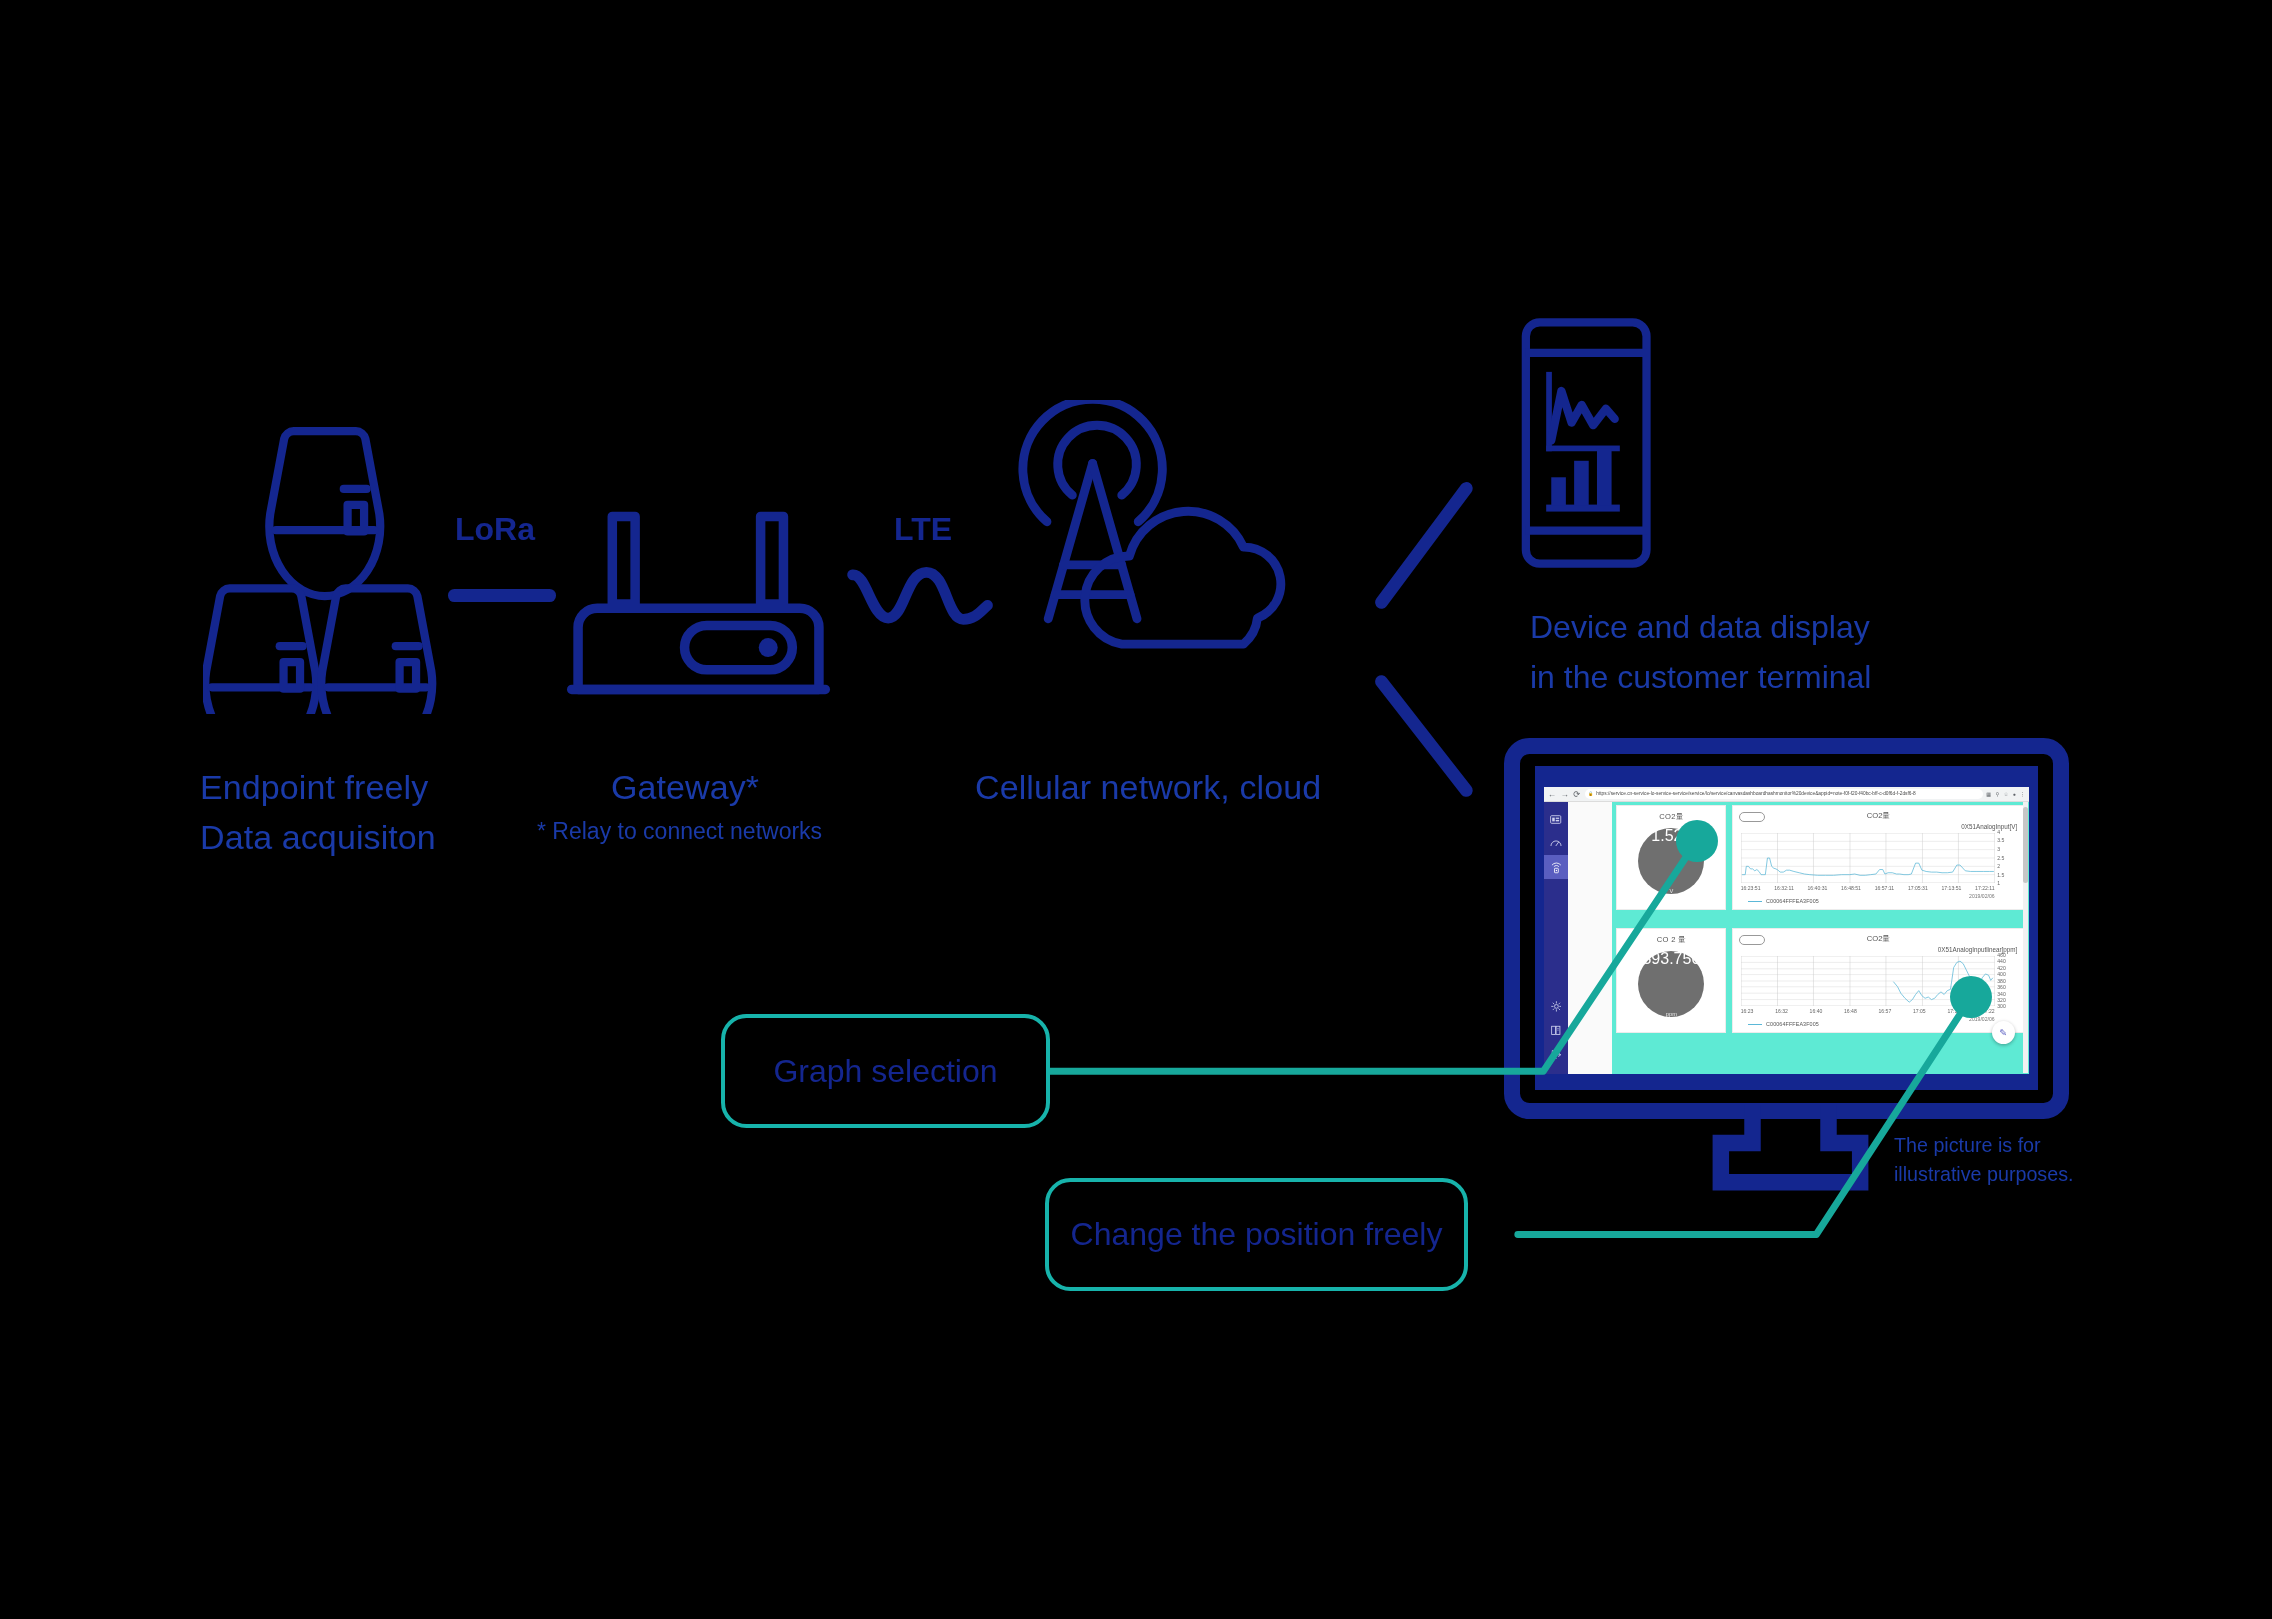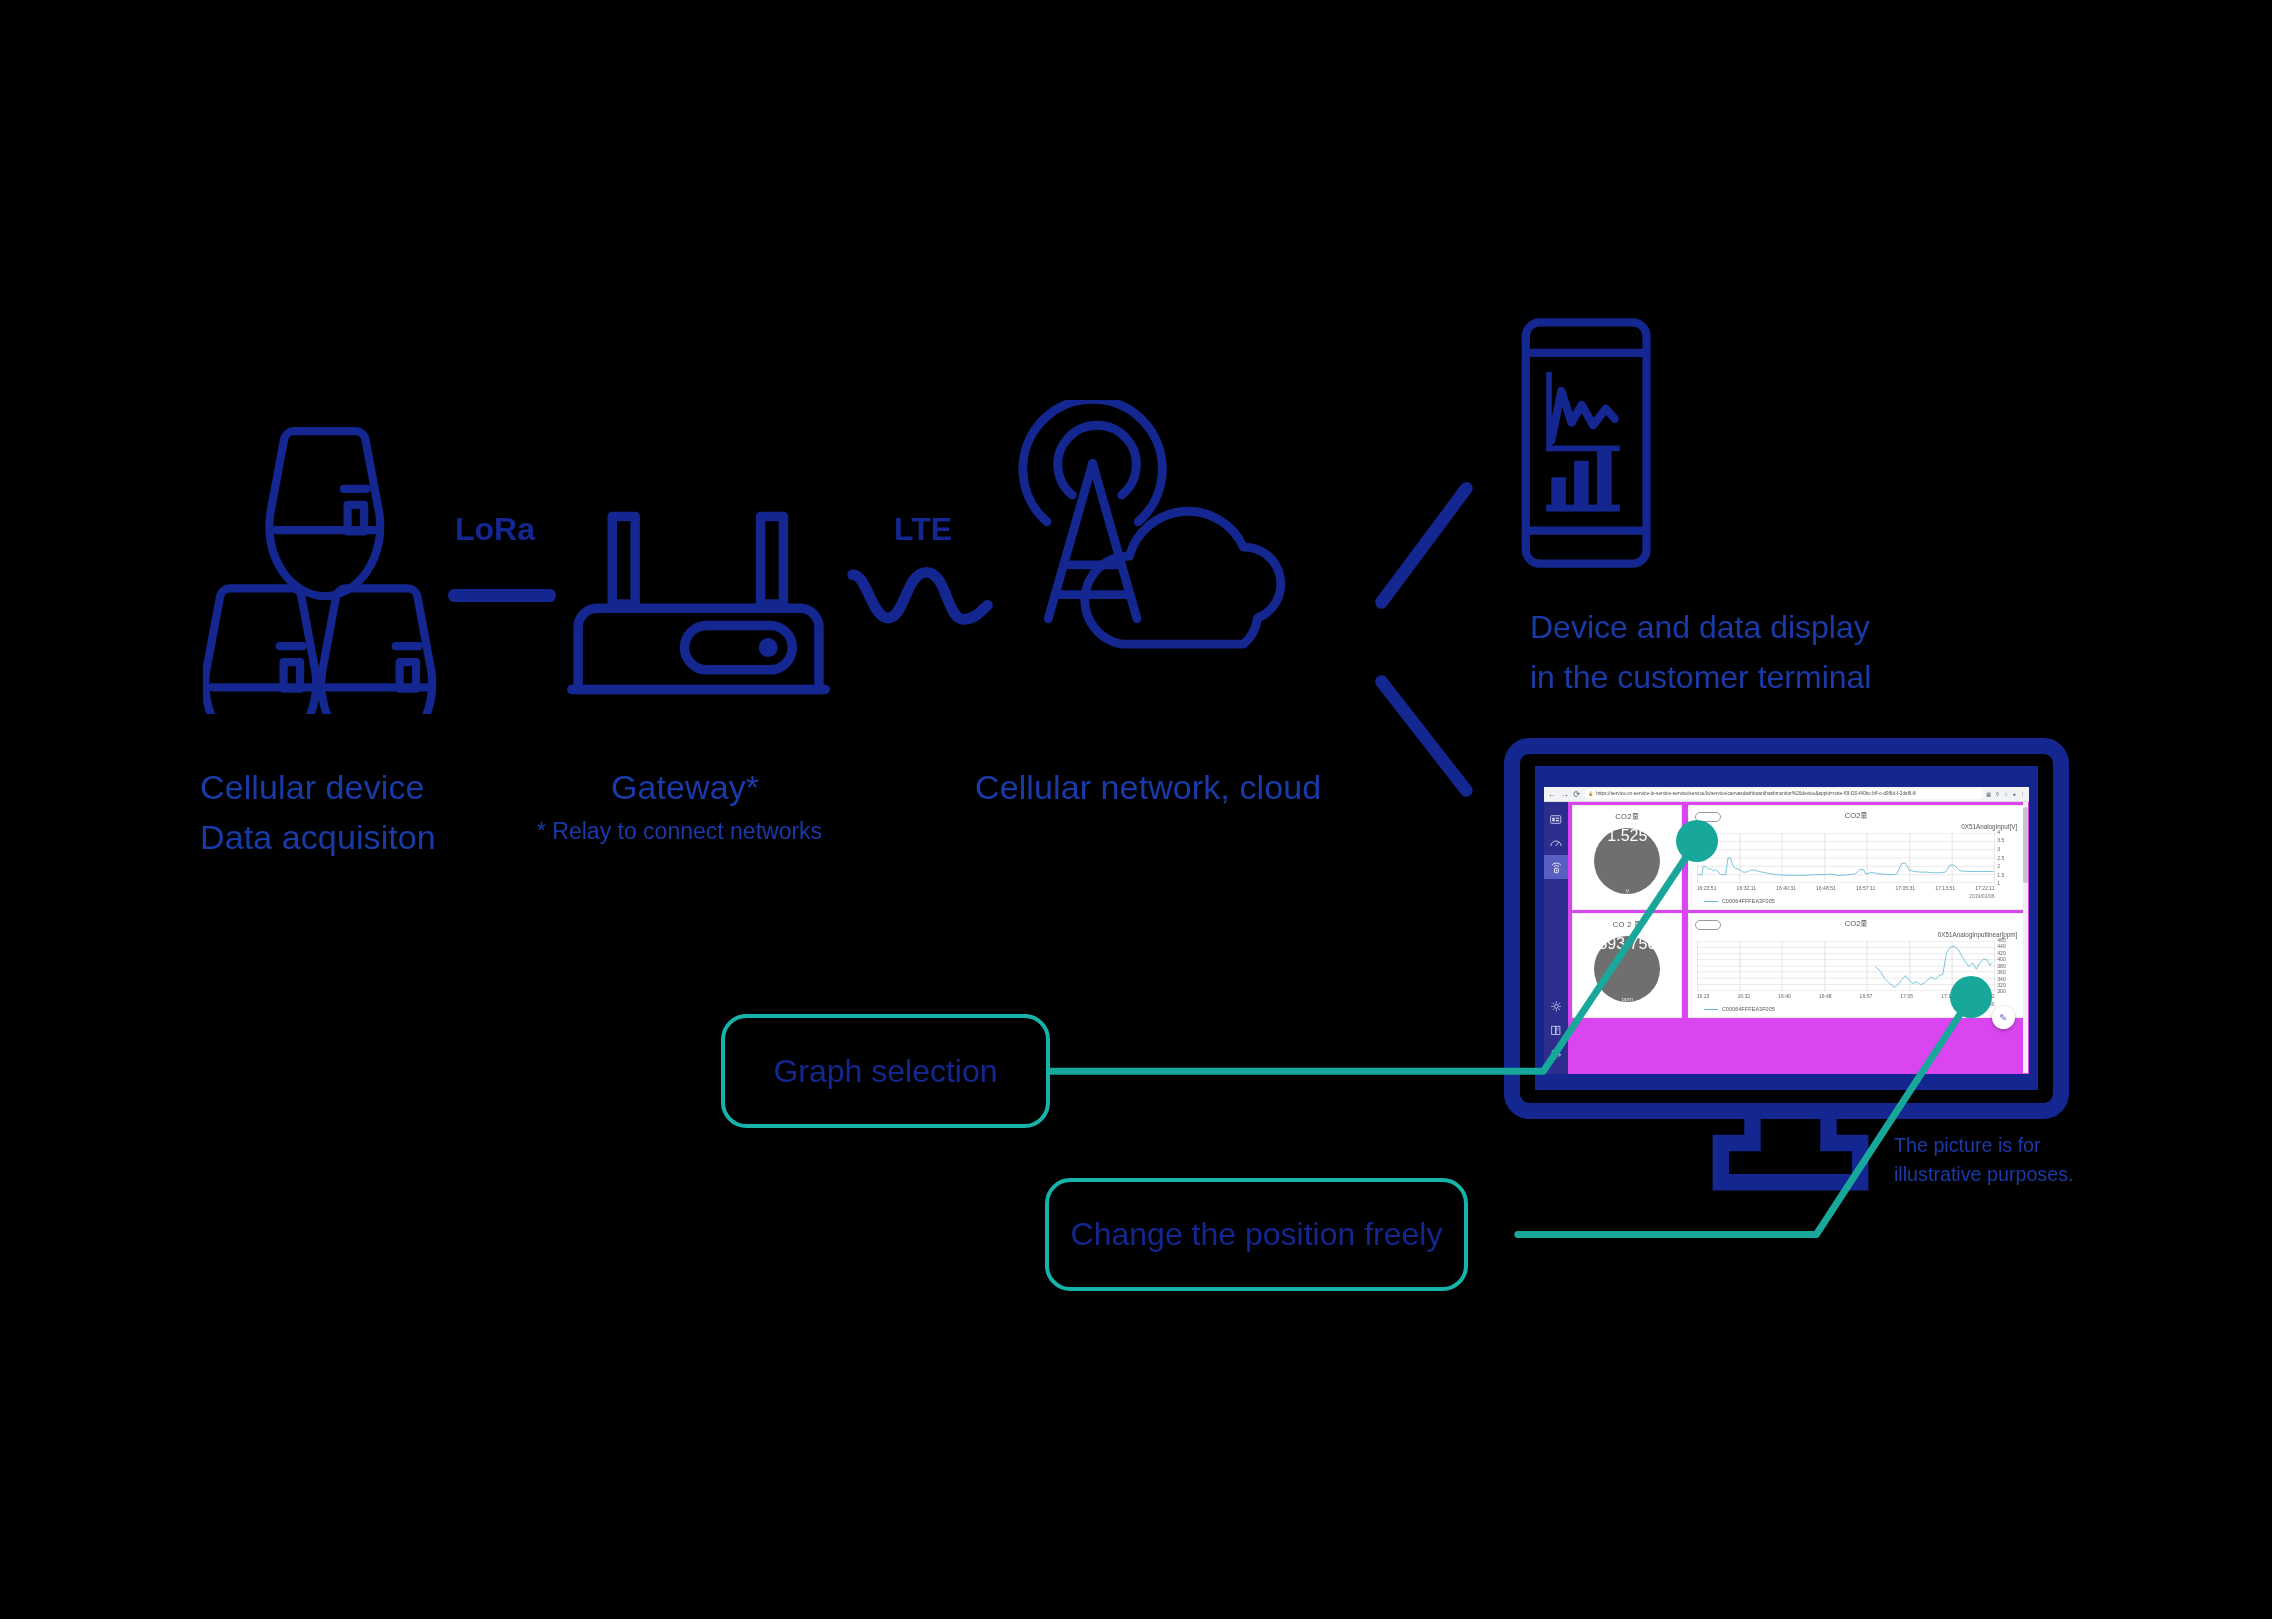--- a/index.html
+++ b/index.html
@@ -34,22 +34,22 @@
                 font-family:"Liberation Sans",sans-serif;}
   .chrome-right{display:flex;align-items:center;gap:4.4px;margin-left:3.8px;color:#5f6368;font-size:6.3px;}
 
   
   .app-body{position:absolute;left:0;right:0;top:14.6px;bottom:0;display:flex;background:#fafafa;}
   .side-nav{width:24px;background:#2b2e8c;display:flex;flex-direction:column;align-items:center;
             padding-top:5.7px;box-sizing:border-box;flex:0 0 24px;}
   .nav-item{width:24px;height:24px;display:flex;align-items:center;justify-content:center;}
   .nav-item.active{background:#5a5ec0;}
   .nav-spacer{flex:1;}
-  .content{flex:1;position:relative;overflow:hidden;background:#d946ef;
-           display:flex;flex-direction:column;padding:3.8px 4.4px 0 4.4px;box-sizing:border-box;gap:3px;}
+  .content{flex:1;position:relative;overflow:hidden;background:#5eead4;
+           display:flex;flex-direction:column;padding:3.8px 4.4px 0 4.4px;box-sizing:border-box;gap:18px;margin-left:44px;}
   .card-row{display:flex;gap:5.7px;height:105px;}
   .card{background:#fff;border:0.6px solid #ececec;box-sizing:border-box;}
   .card-gauge{width:110px;display:flex;flex-direction:column;align-items:center;padding-top:5.7px;box-sizing:border-box;}
   .card-chart{flex:1;position:relative;padding:4.4px 6.3px 0 6.3px;box-sizing:border-box;}
   .card-title{font-size:7.6px;color:#555;letter-spacing:0.3px;}
   .gauge-circle{width:66px;height:66px;border-radius:50%;background:#6f6f6f;margin-top:5.7px;
                 display:flex;flex-direction:column;align-items:center;justify-content:space-between;}
   .gauge-val{color:#fff;font-size:16px;line-height:1;}
   .gauge-unit{color:#e8e8e8;font-size:5.7px;margin-top:7px;}
   .chart-head{display:flex;align-items:flex-start;justify-content:center;position:relative;height:9.5px;}
@@ -128,21 +128,21 @@
 
       <path d="M160 100 L 90 345"></path>
       <path d="M160 100 L 230 345"></path>
       <path d="M114 260 h92"></path>
       <path d="M101 307 h118"></path>
 
       <path d="M206 385 a70 70 0 0 1 12 -139 a96 96 0 0 1 180 -14 a58 58 0 0 1 22 112 a62 62 0 0 1 -22 41 z"></path>
     </g>
   </svg>
 
-  <div class="abs lbl-main" style="left:200px;top:768px;">Cellular device</div>
+  <div class="abs lbl-main" style="left:200px;top:768px;">Endpoint freely</div>
   <div class="abs lbl-main" style="left:200px;top:818px;">Data acquisiton</div>
 
   <div class="abs lbl-main" style="left:611px;top:768px;">Gateway*</div>
   <div class="abs lbl-sub" style="left:537px;top:818px;">* Relay to connect networks</div>
 
   <div class="abs lbl-main" style="left:975px;top:768px;">Cellular network, cloud</div>
 
   <svg class="abs" style="left:1346px;top:470px;" width="152" height="337" viewBox="0 0 240 530">
     <g stroke="#14268f" stroke-width="20" stroke-linecap="round">
       <line x1="56" y1="208" x2="190" y2="28"></line>

